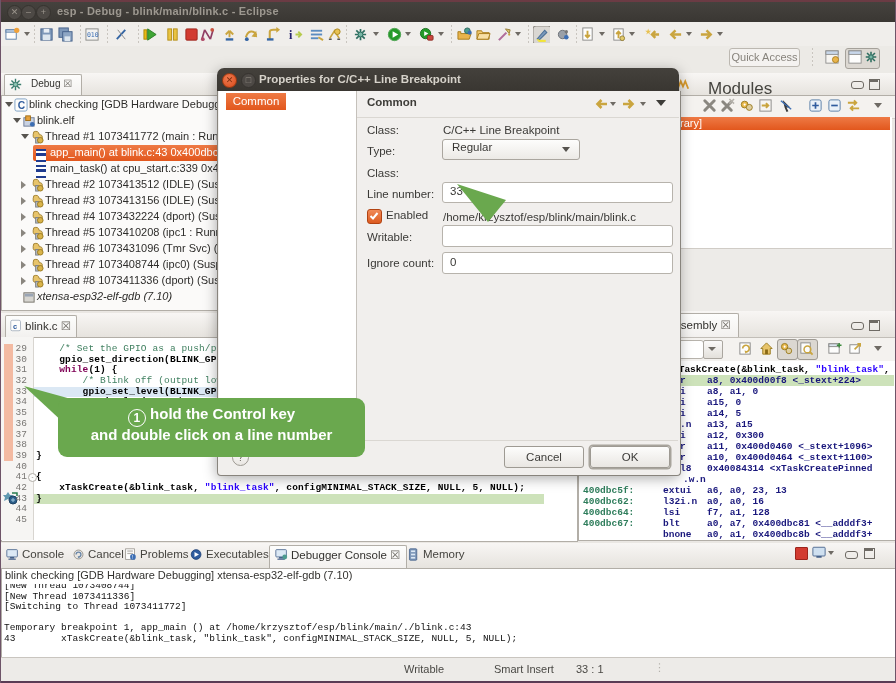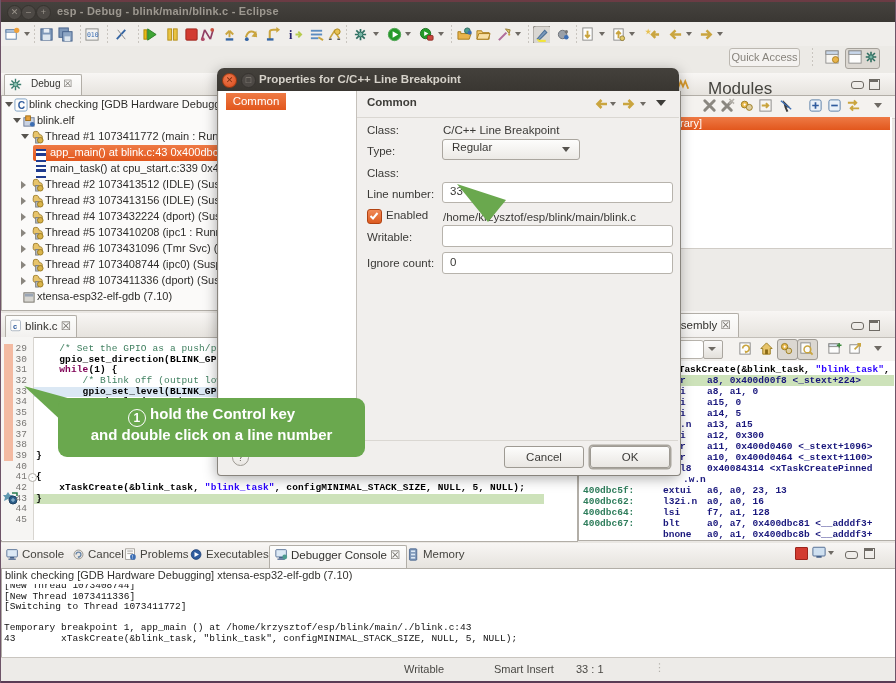--- a/index.html
+++ b/index.html
@@ -312,21 +312,21 @@
         <rect x="6" y="8" width="3" height="6" fill="#b7babf" stroke="#7e8288"></rect>
         <circle cx="11" cy="11" r="3" fill="#d9b34a" stroke="#9a7b20"></circle>
       </svg>
 <span style="left:45px;color:#2e2d2b;">Thread #8 1073411336 (dport) (Suspended : Container)</span>
 </div>
 <div class="abs trow" style="top:289px;">
 <svg style="position:absolute;left:22px;top:1px" width="14" height="14" viewBox="0 0 15 15">
         <rect x="2" y="3" width="11" height="10" fill="#d7d5d0" stroke="#77736c"></rect>
         <rect x="3" y="4" width="9" height="3" fill="#9aa5b5"></rect>
       </svg>
-<span style="left:37px;color:#2e2d2b;">xtensa-esp32-elf-gdb (7.10)</span>
+<span style="left:37px;color:#2e2d2b;font-style:italic;">xtensa-esp32-elf-gdb (7.10)</span>
 </div>
 <div class="abs tabrow" style="left:578px;top:73px;width:317px;height:22px;"></div>
 <svg class="abs" style="left:677px;top:79px" width="12" height="12" viewBox="0 0 16 16">
       <path d="M1 13 L5 3 L8 10 L11 3 L15 13" fill="none" stroke="#d89a2c" stroke-width="2.4"></path>
     </svg>
 <div class="abs" style="left:708px;top:79px;font-size:17px;color:#45443f;">Modules</div>
 <div class="abs" style="left:851px;top:81px;width:11px;height:6px;border:1.5px solid #6e6a64;border-radius:3px;"></div>
 <div class="abs" style="left:869px;top:79px;width:9px;height:9px;border:1.5px solid #6e6a64;"></div>
 <div class="abs" style="left:869px;top:79px;width:9px;height:2.5px;background:#6e6a64;"></div>
 <div class="abs" style="left:578px;top:95px;width:317px;height:22px;background:#f4f2ef;border:1px solid #c2beb8;border-bottom:1px solid #d5d1cb;"></div>

